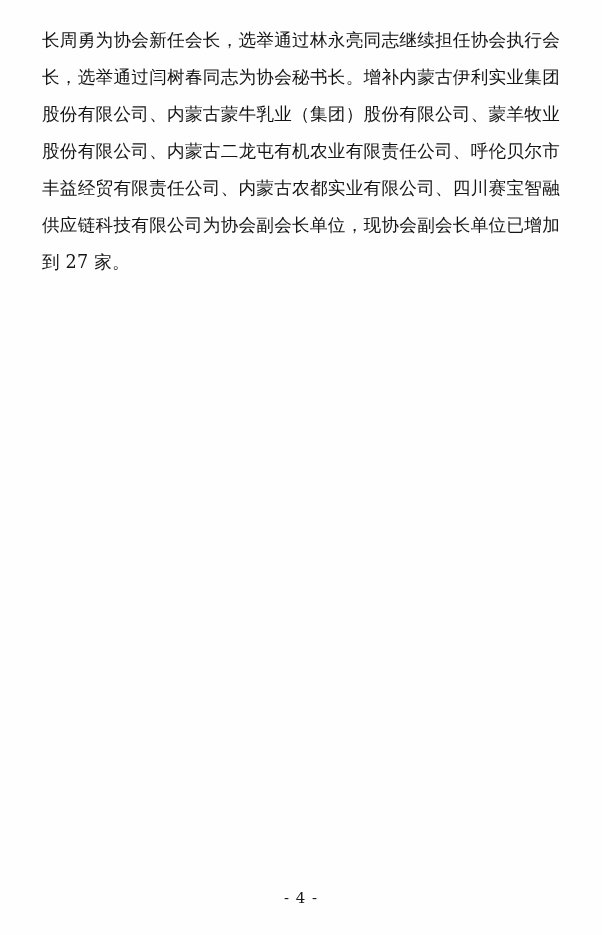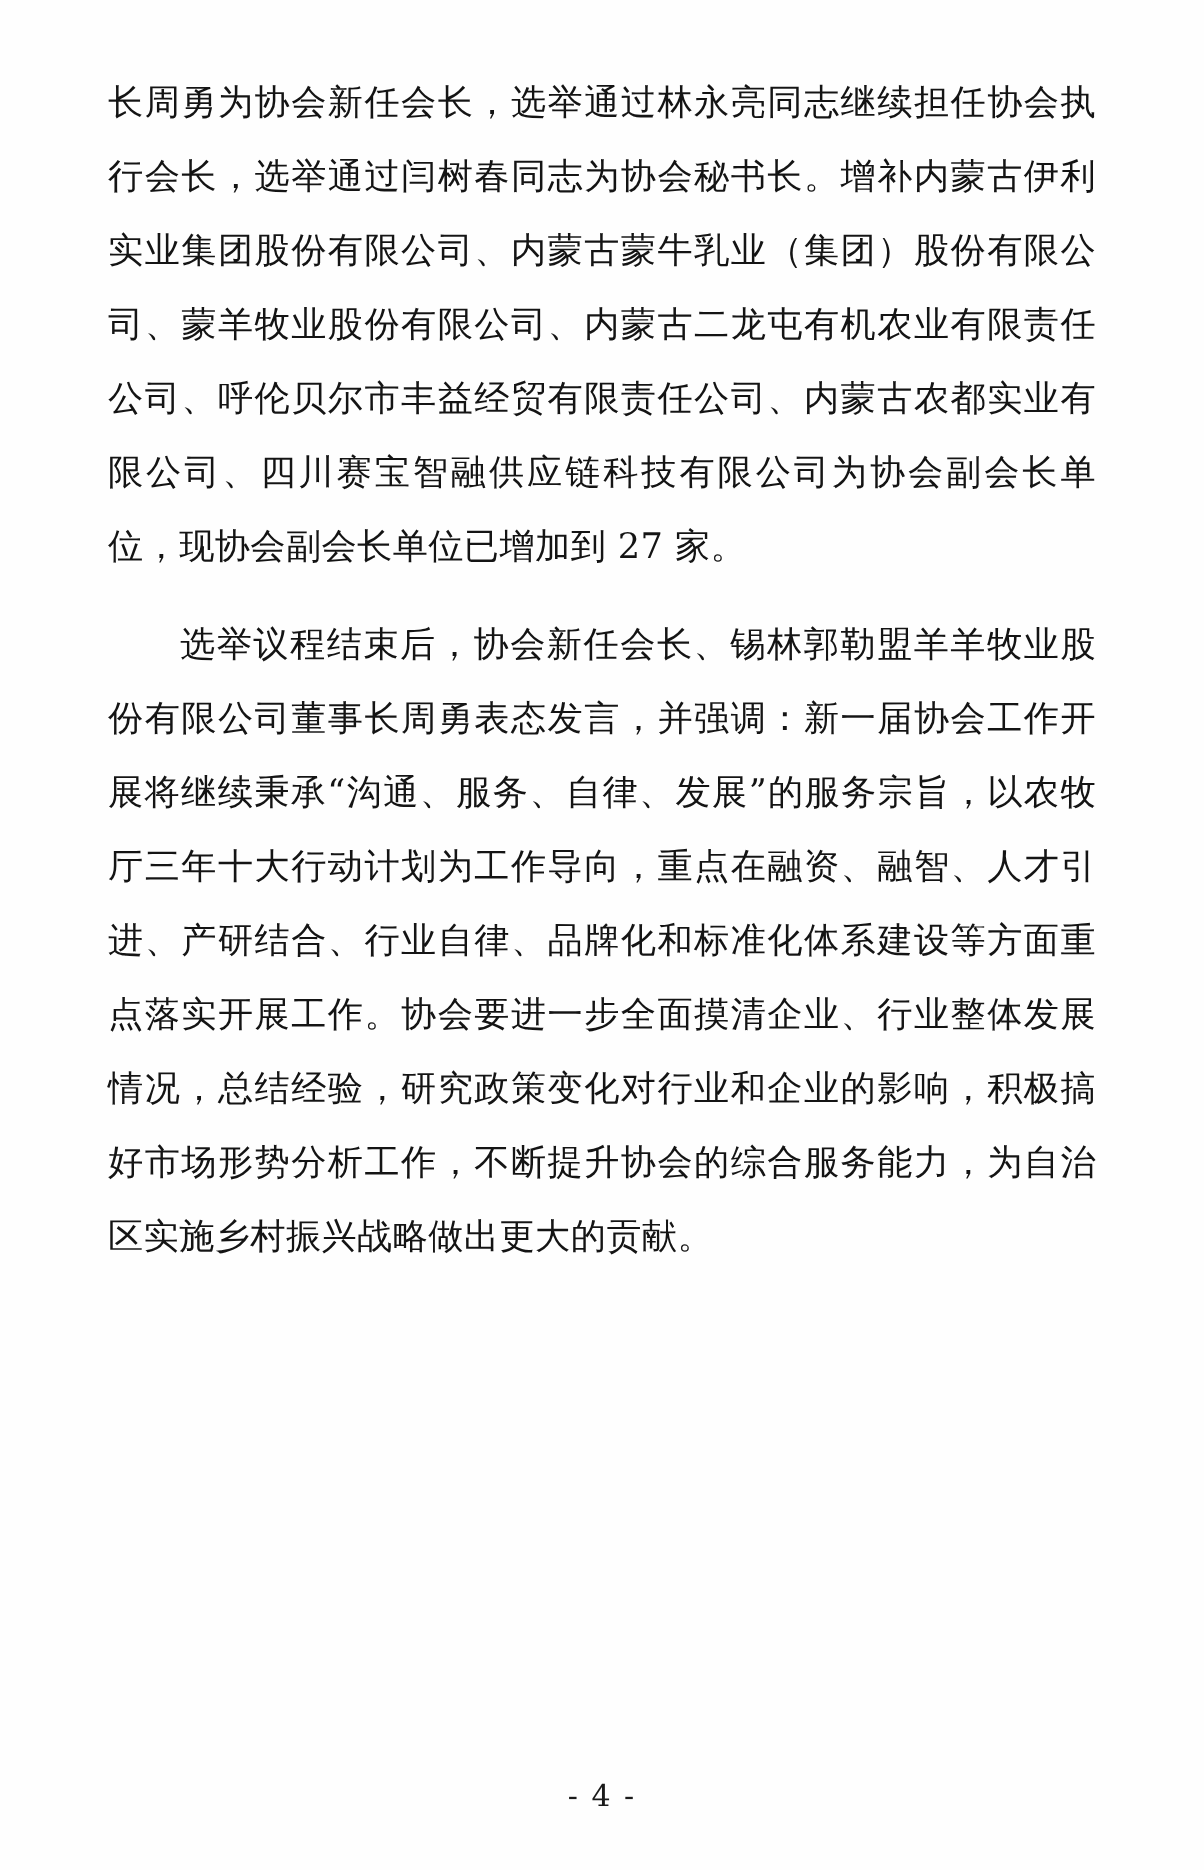--- a/index.html
+++ b/index.html
@@ -26,21 +26,21 @@
   .body-text {
     font-family: "DejaVu Serif", serif;
     font-size: 17.6px;
     line-height: 37px;
     text-align: justify;
     text-justify: inter-ideograph;
     letter-spacing: 0.2px;
     color: #141414;
   }
   .para {
-    margin: 12px;
+    margin: 0;
     text-indent: 0;
   }
   .para.indent {
     text-indent: 36px;
   }
   .footer {
     position: absolute;
     left: 0;
     right: 0;
     bottom: 28px;
@@ -50,16 +50,15 @@
     color: #1a1a1a;
     letter-spacing: 1px;
   }
 </style>
 </head>
 <body>
 
 <div class="page">
   <div class="body-text">
     <p class="para">长周勇为协会新任会长，选举通过林永亮同志继续担任协会执行会长，选举通过闫树春同志为协会秘书长。增补内蒙古伊利实业集团股份有限公司、内蒙古蒙牛乳业（集团）股份有限公司、蒙羊牧业股份有限公司、内蒙古二龙屯有机农业有限责任公司、呼伦贝尔市丰益经贸有限责任公司、内蒙古农都实业有限公司、四川赛宝智融供应链科技有限公司为协会副会长单位，现协会副会长单位已增加到 27 家。</p>
-    <p class="para indent">选举议程结束后，协会新任会长、锡林郭勒盟羊羊牧业股份有限公司董事长周勇表态发言，并强调：新一届协会工作开展将继续秉承“沟通、服务、自律、发展”的服务宗旨，以农牧厅三年十大行动计划为工作导向，重点在融资、融智、人才引进、产研结合、行业自律、品牌化和标准化体系建设等方面重点落实开展工作。协会要进一步全面摸清企业、行业整体发展情况，总结经验，研究政策变化对行业和企业的影响，积极搞好市场形势分析工作，不断提升协会的综合服务能力，为自治区实施乡村振兴战略做出更大的贡献。</p>
   </div>
   <div class="footer">- 4 -</div>
 </div>
 
 </body></html>

